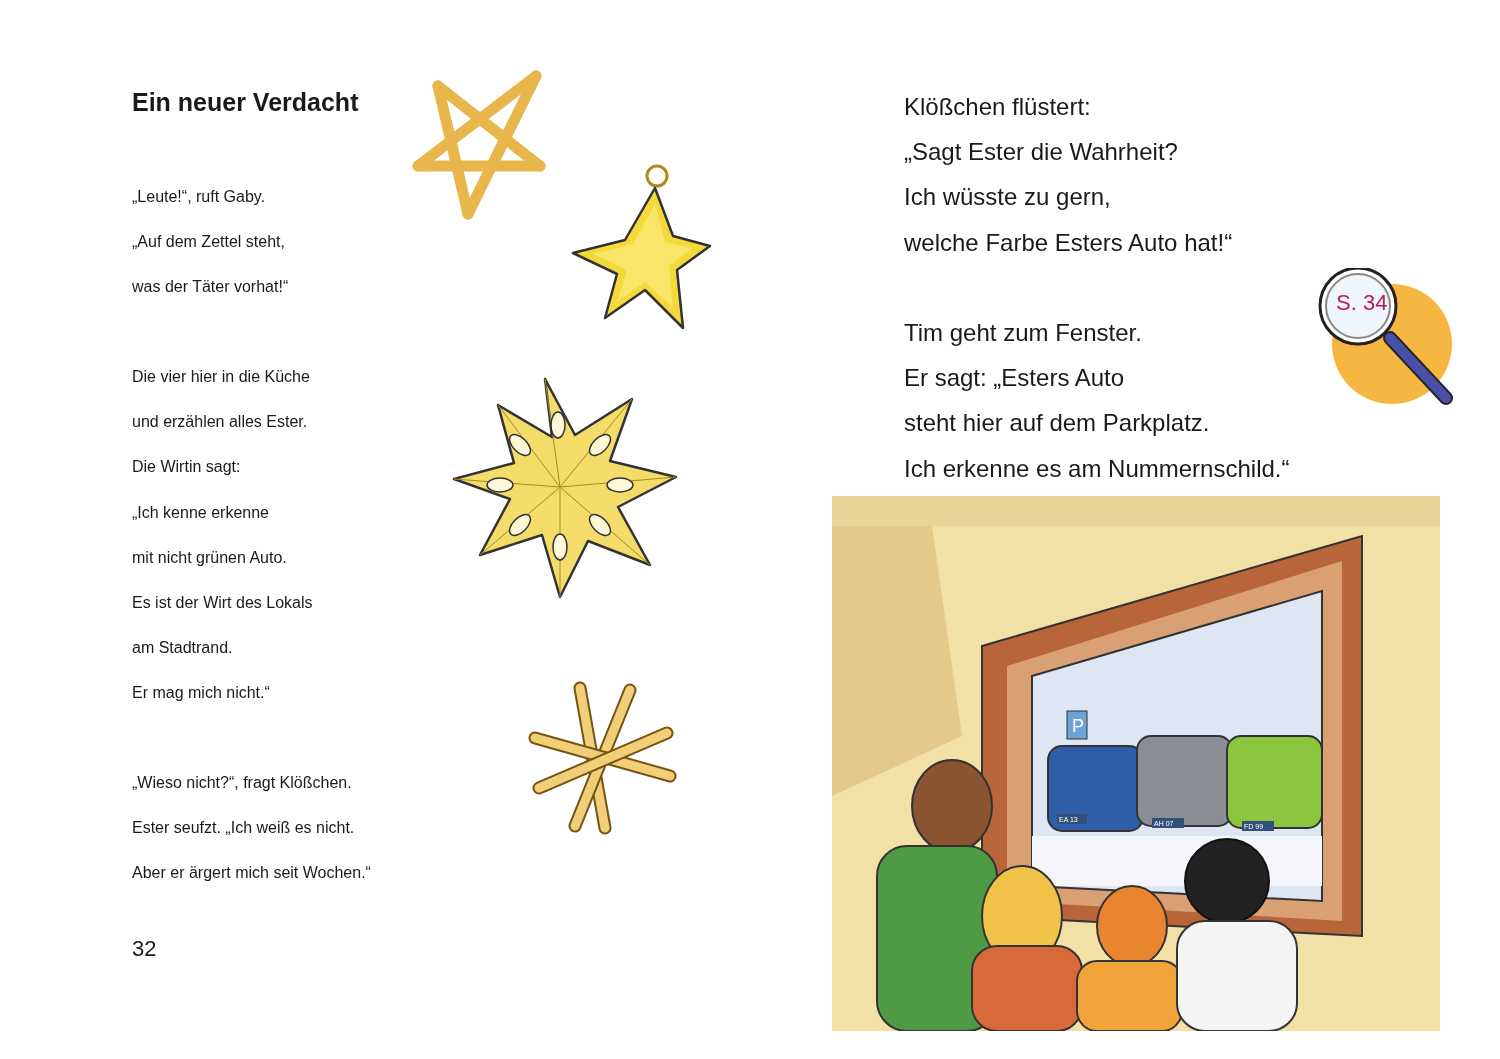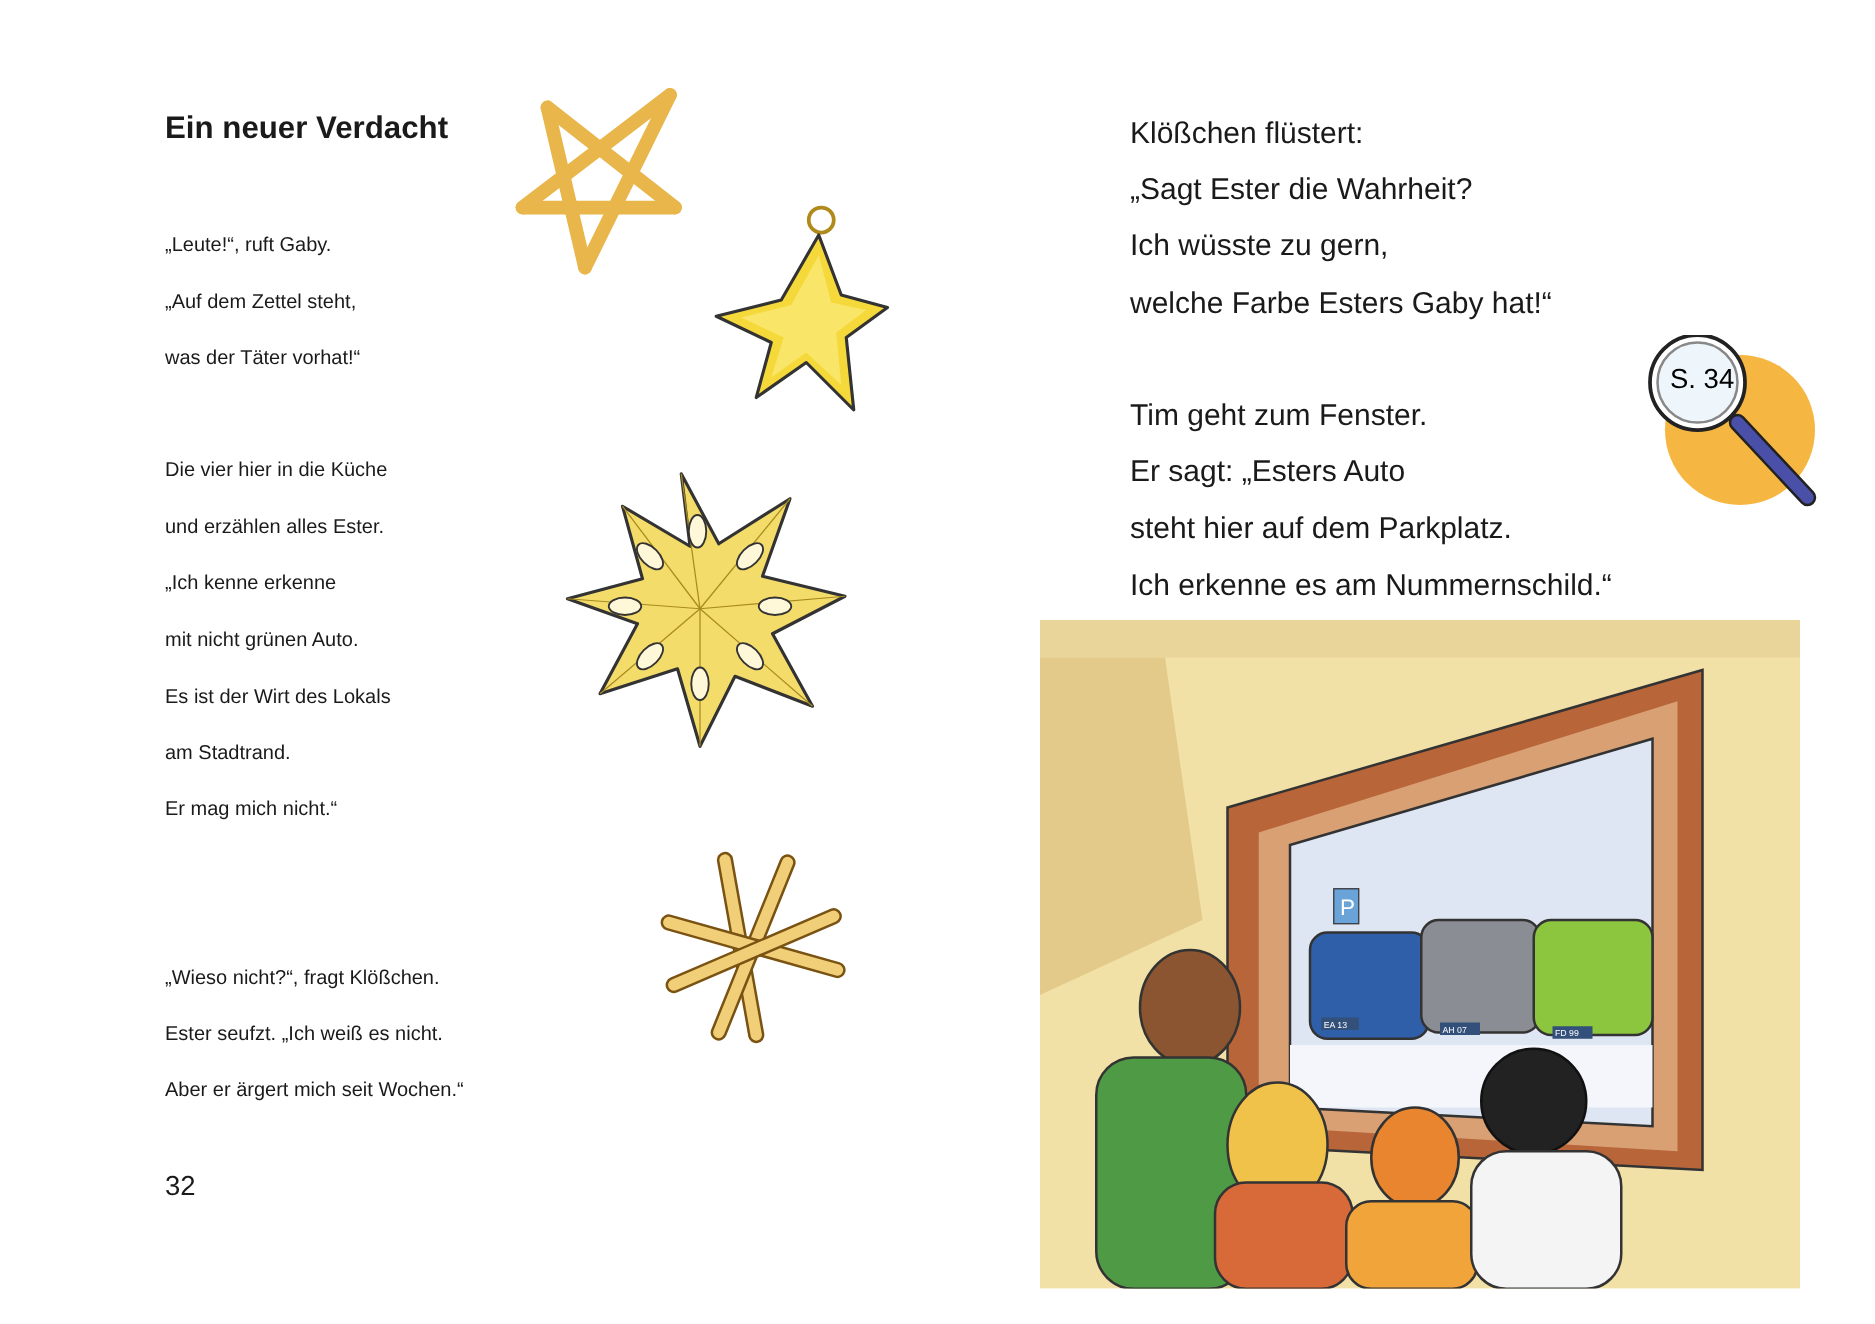--- a/index.html
+++ b/index.html
@@ -8,38 +8,39 @@
   .page-left{position:absolute;left:0;top:0;width:750px;height:915px;}
   .page-right{position:absolute;left:750px;top:0;width:750px;height:899px;}
   .title{position:absolute;left:132px;top:88px;font-size:25px;font-weight:bold;margin:0;}
   .text-block{position:absolute;left:132px;margin:0;font-size:16px;line-height:45.2px;}
   .text-block div{white-space:nowrap;}
   .page-number{position:absolute;left:132px;top:936px;font-size:22px;}
   .rtext{position:absolute;left:154px;margin:0;font-size:24px;line-height:45.2px;}
   .rtext div{white-space:nowrap;}
   .deco{position:absolute;}
   .badge{position:absolute;left:560px;top:268px;width:150px;height:140px;}
-  .badge-label{position:absolute;left:26px;top:22px;font-size:22px;color:#000000;}
+  .badge-label{position:absolute;left:26px;top:22px;font-size:22px;color:#be185d;}
   .illus{position:absolute;left:82px;top:496px;width:608px;height:535px;overflow:hidden;}
 </style>
 </head>
 <body>
 
 <div class="page-left">
   <h2 class="title">Ein neuer Verdacht</h2>
 
   <div class="text-block" style="top:174px;">
     <div>„Leute!“, ruft Gaby.</div>
     <div>„Auf dem Zettel steht,</div>
     <div>was der Täter vorhat!“</div>
   </div>
 
   <div class="text-block" style="top:354px;">
     <div>Die vier hier in die Küche</div>
     <div>und erzählen alles Ester.</div>
+    <div>Die Wirtin sagt:</div>
     <div>„Ich kenne erkenne</div>
     <div>mit nicht grünen Auto.</div>
     <div>Es ist der Wirt des Lokals</div>
     <div>am Stadtrand.</div>
     <div>Er mag mich nicht.“</div>
   </div>
 
   <div class="text-block" style="top:760px;">
     <div>„Wieso nicht?“, fragt Klößchen.</div>
     <div>Ester seufzt. „Ich weiß es nicht.</div>
@@ -100,21 +101,21 @@
       <line x1="14" y1="110" x2="142" y2="55" stroke="#f0cf78" stroke-width="9"></line>
     </g>
   </svg>
 </div>
 
 <div class="page-right">
   <div class="rtext" style="top:84px;">
     <div>Klößchen flüstert:</div>
     <div>„Sagt Ester die Wahrheit?</div>
     <div>Ich wüsste zu gern,</div>
-    <div>welche Farbe Esters Gaby hat!“</div>
+    <div>welche Farbe Esters Auto hat!“</div>
   </div>
 
   <div class="rtext" style="top:310px;">
     <div>Tim geht zum Fenster.</div>
     <div>Er sagt: „Esters Auto</div>
     <div>steht hier auf dem Parkplatz.</div>
     <div>Ich erkenne es am Nummernschild.“</div>
   </div>
 
   <div class="badge">

